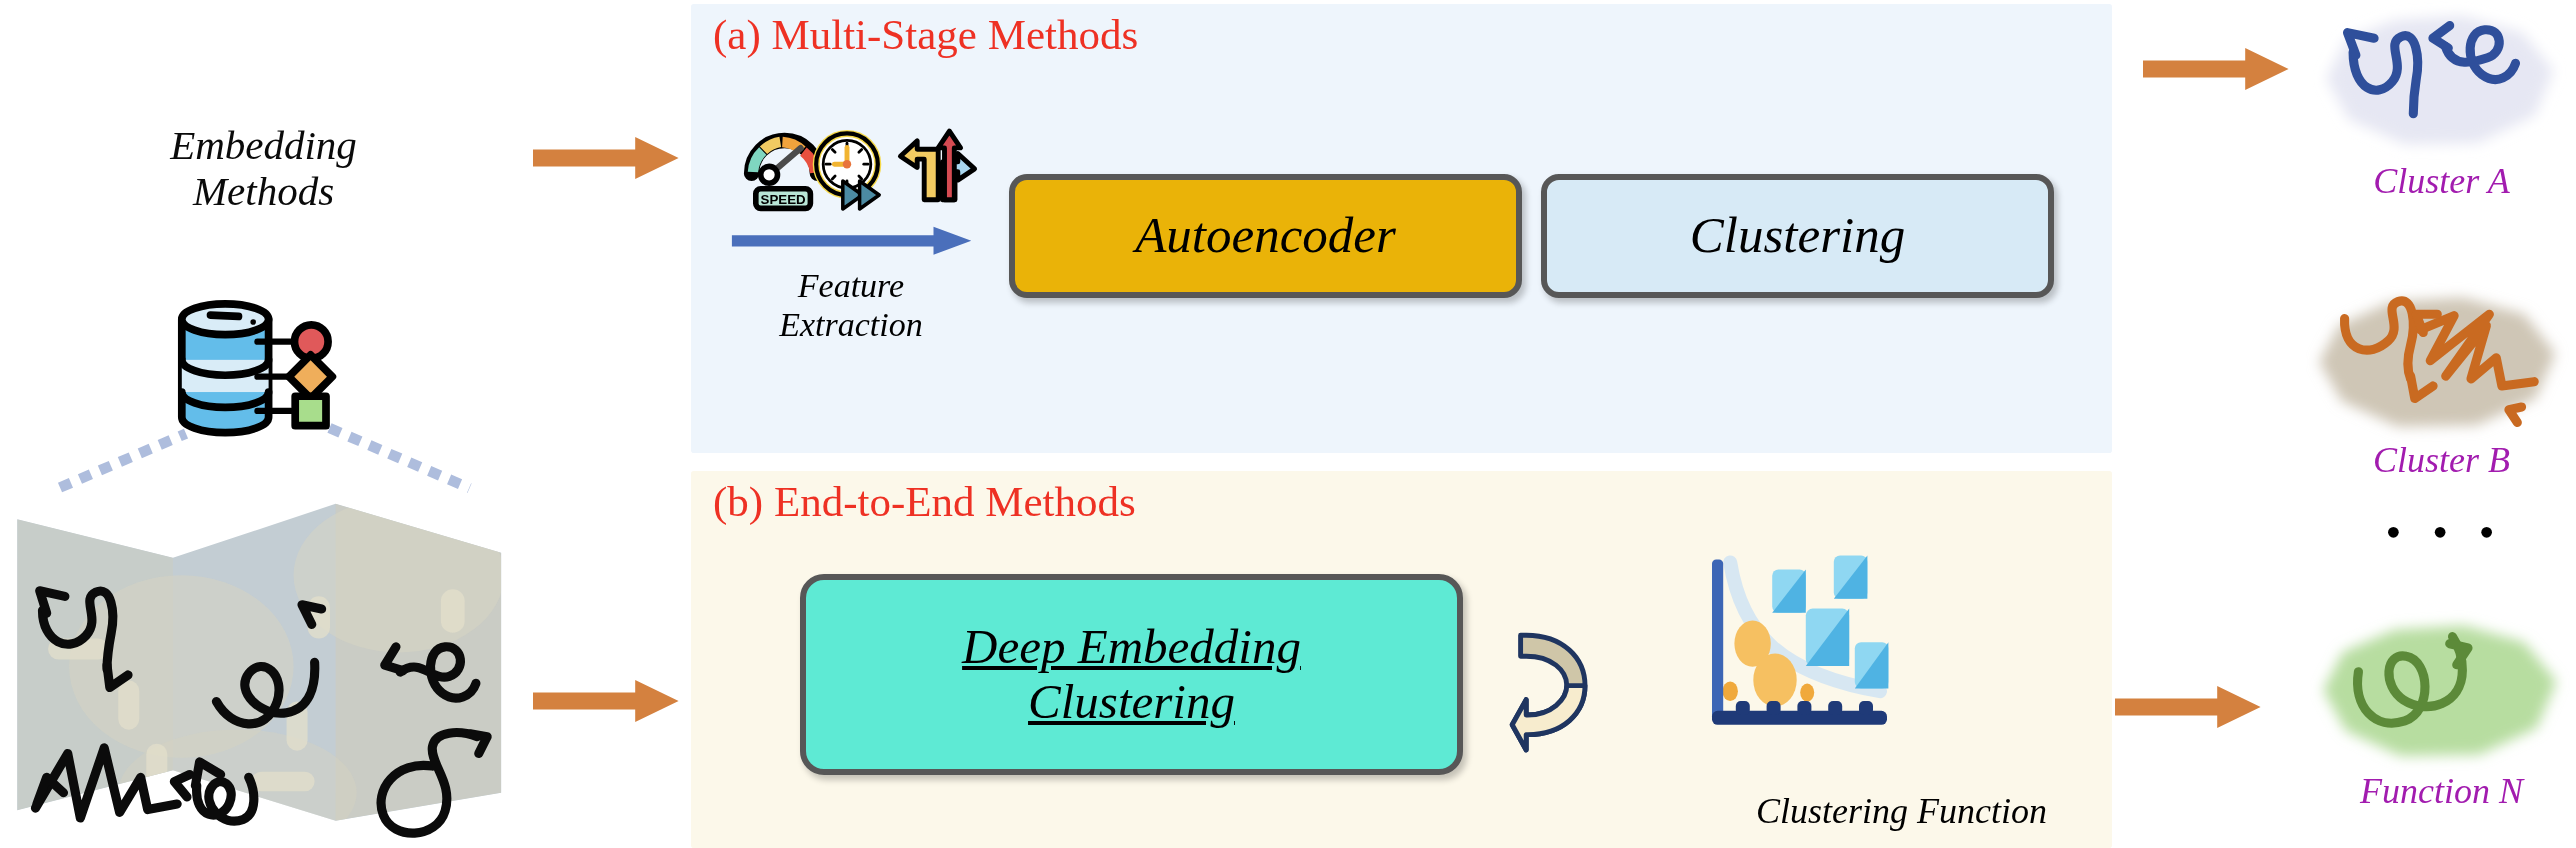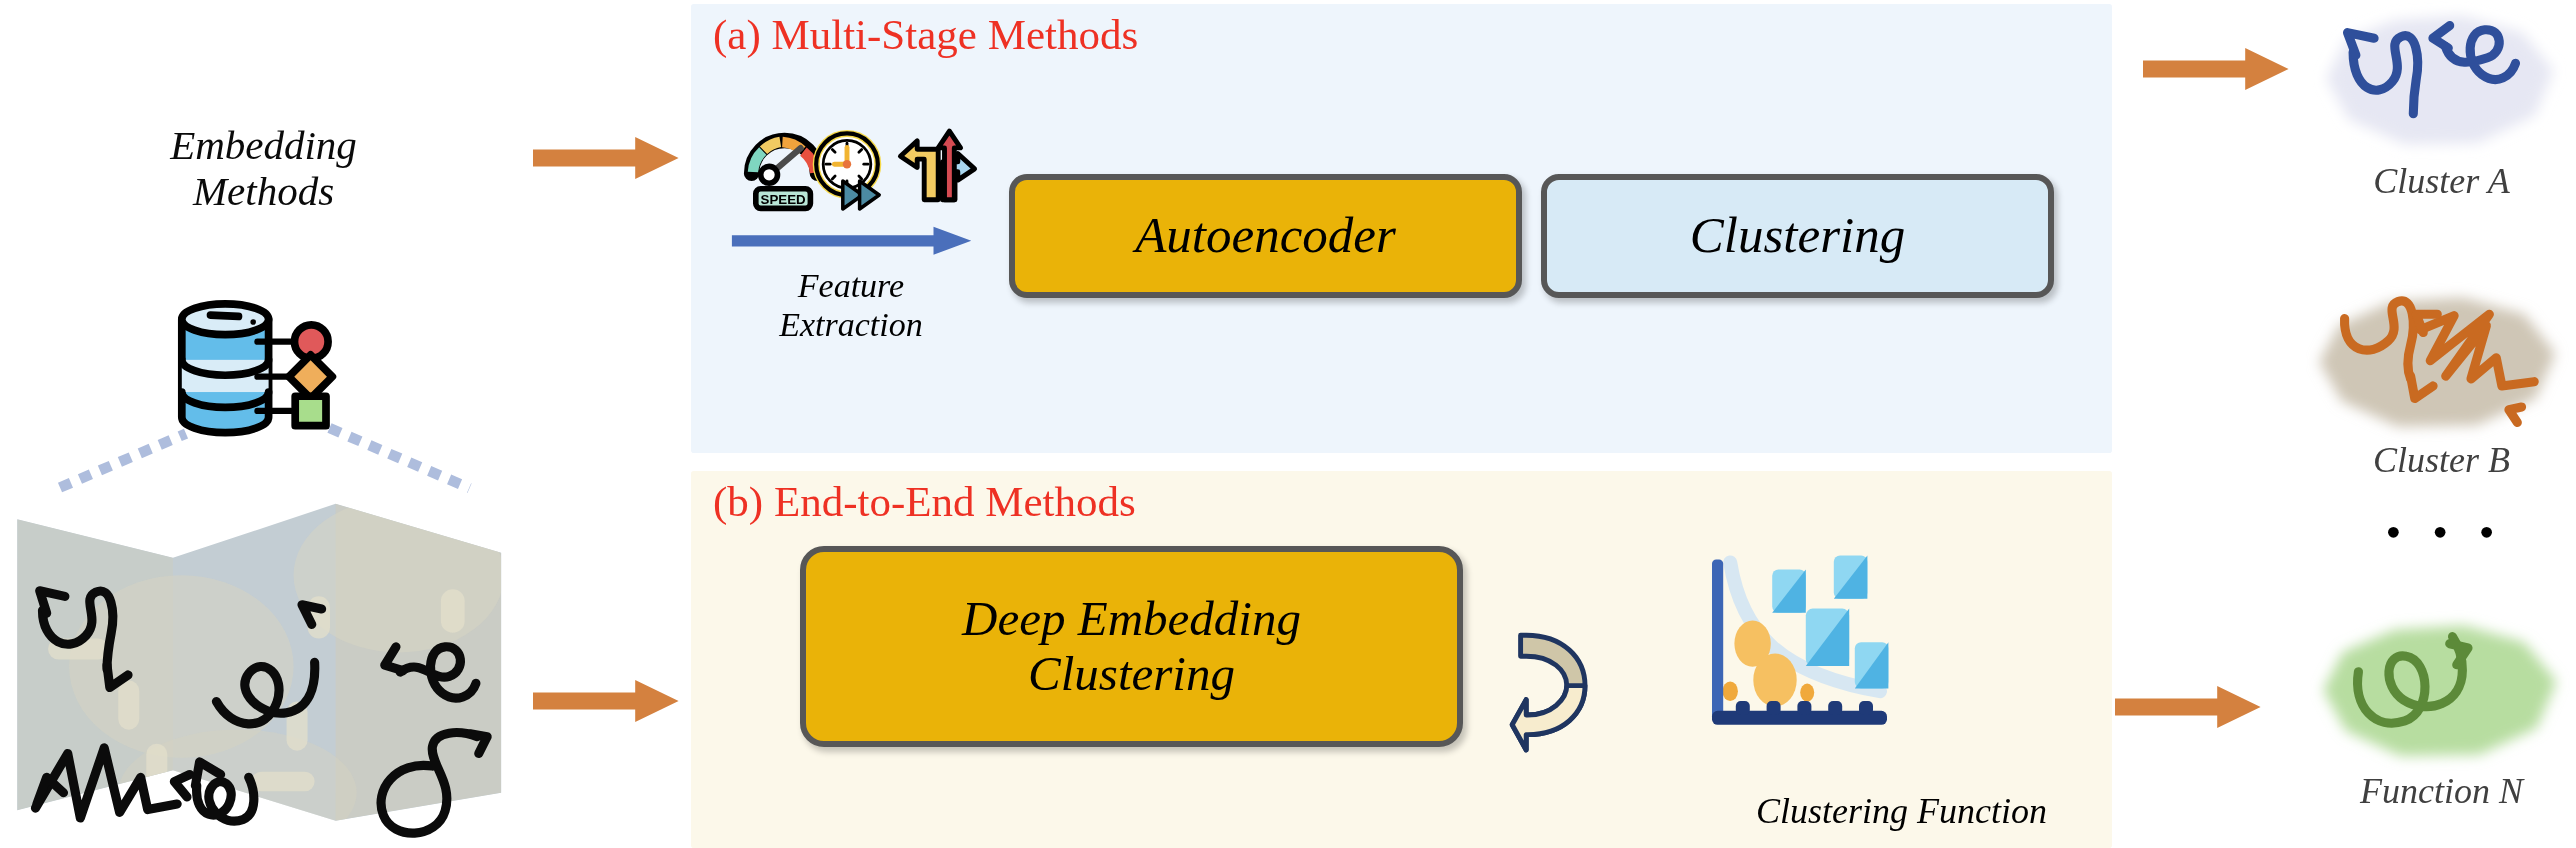--- a/index.html
+++ b/index.html
@@ -14,30 +14,30 @@
                white-space:nowrap;letter-spacing:0px;}
   .title-a{left:713px;top:9.8px;}
   .title-b{left:713px;top:477px;}
   .lbl-traj{position:absolute;left:130px;top:123px;width:267px;text-align:center;
             font-size:41px;line-height:1.12;font-style:italic;color:#0a0a0a;}
   .box{position:absolute;border:6.3px solid #575757;border-radius:18px;
        display:flex;align-items:center;justify-content:center;text-align:center;
        box-shadow:3.5px 4.2px 6.3px rgba(0,0,0,0.22);}
   .box-ae{left:1009px;top:174px;width:501px;height:112px;background:#eab308;}
   .box-cl{left:1541px;top:174px;width:501px;height:112px;background:#d7eaf6;}
-  .box-dec{left:800px;top:546px;width:651px;height:189px;background:#eab308;
-           border-radius:24px;}
+  .box-dec{left:800px;top:574px;width:651px;height:189px;background:#5eead4;
+           border-radius:24px;text-decoration:underline;}
   .box-txt{font-style:italic;font-size:51px;color:#000;line-height:1.12;}
   .box-txt-2{font-size:49px;}
   .feat-lbl{position:absolute;left:735px;top:267px;width:232px;text-align:center;
             font-size:34px;font-style:italic;line-height:1.14;color:#000;}
   .clus-fn-lbl{position:absolute;left:1705px;top:790px;width:393px;text-align:center;
                font-size:36px;font-style:italic;color:#000;}
   .cl-lbl{position:absolute;width:253px;text-align:center;font-size:36px;
-          font-style:italic;color:#404040;}
+          font-style:italic;color:#a21caf;}
   .dots{position:absolute;left:2375px;top:519px;width:140px;text-align:center;
         font-size:45px;color:#000;letter-spacing:9.8px;line-height:0.6;}
   svg{display:block;overflow:visible;}
 </style>
 </head>
 <body>
 
 <div class="lbl-traj">
   <span>Embedding</span><br>
   <span>Methods</span>

